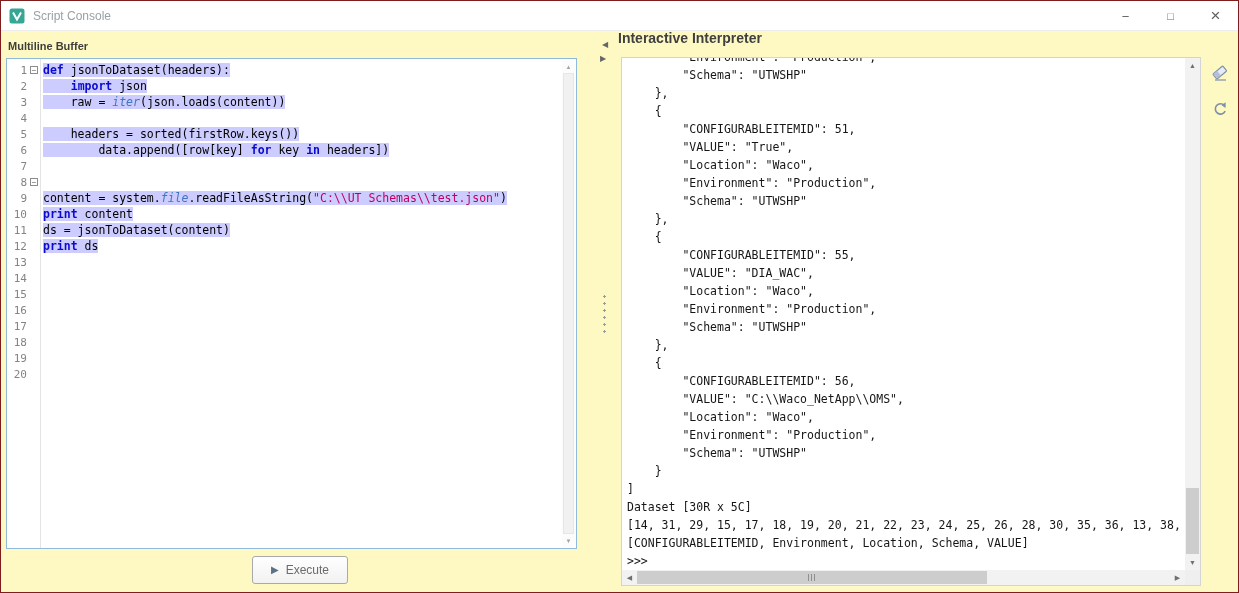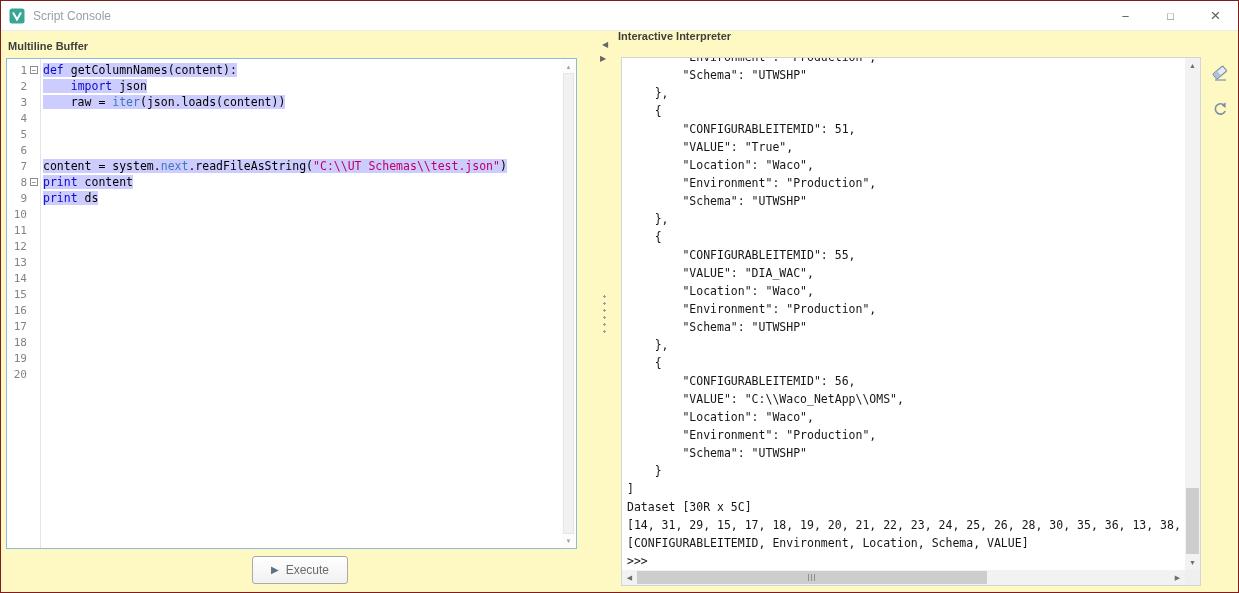--- a/index.html
+++ b/index.html
@@ -12,36 +12,36 @@
   .app-icon{width:16px;height:16px;display:inline-flex;}
   .title{color:#9aa0a6;font-size:12px;margin-left:8px;}
   .win-controls{position:absolute;right:0;top:0;height:30px;display:flex;}
   .wc{width:45px;height:30px;display:flex;align-items:center;justify-content:center;color:#5f5f5f;cursor:default;}
   .wc-min{font-size:13px;}
   .wc-max{font-size:11px;color:#6a6a6a;}
   .wc-close{font-size:17px;}
 
   
   .label-mb{position:absolute;left:7px;top:39px;font-size:11px;font-weight:bold;color:#3f3f3f;}
-  .label-ii{position:absolute;left:617px;top:29px;font-size:11px;font-weight:bold;color:#3f3f3f;}
+  .label-ii{position:absolute;left:617px;top:29px;font-size:14px;font-weight:bold;color:#3f3f3f;}
 
   
   .editor{position:absolute;left:5px;top:57px;width:571px;height:491px;border:1px solid #8fb9dd;
           background:#fff;box-sizing:border-box;display:flex;position:absolute;}
   .gutter{width:34px;background:#ffffff;border-right:1px solid #e4e4e4;padding-top:3px;box-sizing:border-box;}
   .gut-row{height:16px;display:flex;align-items:center;}
   .ln{flex:1;text-align:right;font:11px "DejaVu Sans Mono",monospace;color:#848484;padding-right:1px;}
   .fold{width:12px;height:16px;display:inline-flex;align-items:center;justify-content:center;}
   .fold.on::before{content:"−";width:8px;height:8px;border:1px solid #8d8d8d;background:#fff;color:#555;
                    font-size:8px;line-height:7px;text-align:center;display:block;box-sizing:border-box;}
   .code{flex:1;padding:3px 0 0 2px;overflow:hidden;position:relative;}
   .code-row{height:16px;white-space:pre;font:11.5px/16px "DejaVu Sans Mono",monospace;color:#000;}
   .sel{background:#ccccff;}
-  .tk-kw{color:#0b0bd0;font-weight:normal;margin-top:15px;}
-  .tk-fn{color:#3d77c2;}
+  .tk-kw{color:#0b0bd0;font-weight:bold;margin-top:15px;}
+  .tk-fn{color:#3d77c2;font-style:italic;}
   .tk-str{color:#c00060;}
   .tk-num{color:#a0306a;}
   .esb{position:absolute;top:1px;right:1px;width:13px;bottom:1px;background:#fcfcfc;}
   .esb .sb-a{position:absolute;left:0;width:13px;height:13px;font-size:6px;color:#a2a2a2;
              display:flex;align-items:center;justify-content:center;}
   .esb-up{top:0;}
   .esb-down{bottom:0;}
   .esb-thumb{position:absolute;left:1px;right:1px;top:13px;bottom:13px;background:#f1f1f1;border:1px solid #e6e6e6;box-sizing:border-box;}
 
   
@@ -182,28 +182,31 @@
         <div class="gut-row">
           <span class="ln">19</span>
           <span class="fold"></span>
         </div>
         <div class="gut-row">
           <span class="ln">20</span>
           <span class="fold"></span>
         </div>
       </div>
     <div class="code">
-        <div class="code-row"><span class="sel"><span class="tk-kw">def</span><span> getColumnNames(content):</span></span></div>
+        <div class="code-row"><span class="sel"><span class="tk-kw">def</span><span> jsonToDataset(headers):</span></span></div>
         <div class="code-row"><span class="sel"><span>    </span><span class="tk-kw">import</span><span> json</span></span></div>
         <div class="code-row"><span class="sel"><span>    raw = </span><span class="tk-fn">iter</span><span>(json.loads(content))</span></span></div>
         <div class="code-row"><span></span></div>
-        <div class="code-row"><span></span></div>
-        <div class="code-row"><span></span></div>
-        <div class="code-row"><span class="sel"><span>content = system.</span><span class="tk-fn">next</span><span>.readFileAsString(</span><span class="tk-str">"C:\\UT Schemas\\test.json"</span><span>)</span></span></div>
+        <div class="code-row"><span class="sel"><span>    headers = sorted(firstRow.keys())</span></span></div>
+        <div class="code-row"><span class="sel"><span>        data.append([row[key] </span><span class="tk-kw">for</span><span> key </span><span class="tk-kw">in</span><span> headers])</span></span></div>
+        <div class="code-row"><span></span></div>
+        <div class="code-row"><span></span></div>
+        <div class="code-row"><span class="sel"><span>content = system.</span><span class="tk-fn">file</span><span>.readFileAsString(</span><span class="tk-str">"C:\\UT Schemas\\test.json"</span><span>)</span></span></div>
         <div class="code-row"><span class="sel"><span class="tk-kw">print</span><span> content</span></span></div>
+        <div class="code-row"><span class="sel"><span>ds = jsonToDataset(content)</span></span></div>
         <div class="code-row"><span class="sel"><span class="tk-kw">print</span><span> ds</span></span></div>
         <div class="code-row"><span></span></div>
         <div class="code-row"><span></span></div>
       </div>
     <div class="esb">
       <span class="sb-a esb-up">▲</span>
       <div class="esb-thumb"></div>
       <span class="sb-a esb-down">▼</span>
     </div>
   </div>

